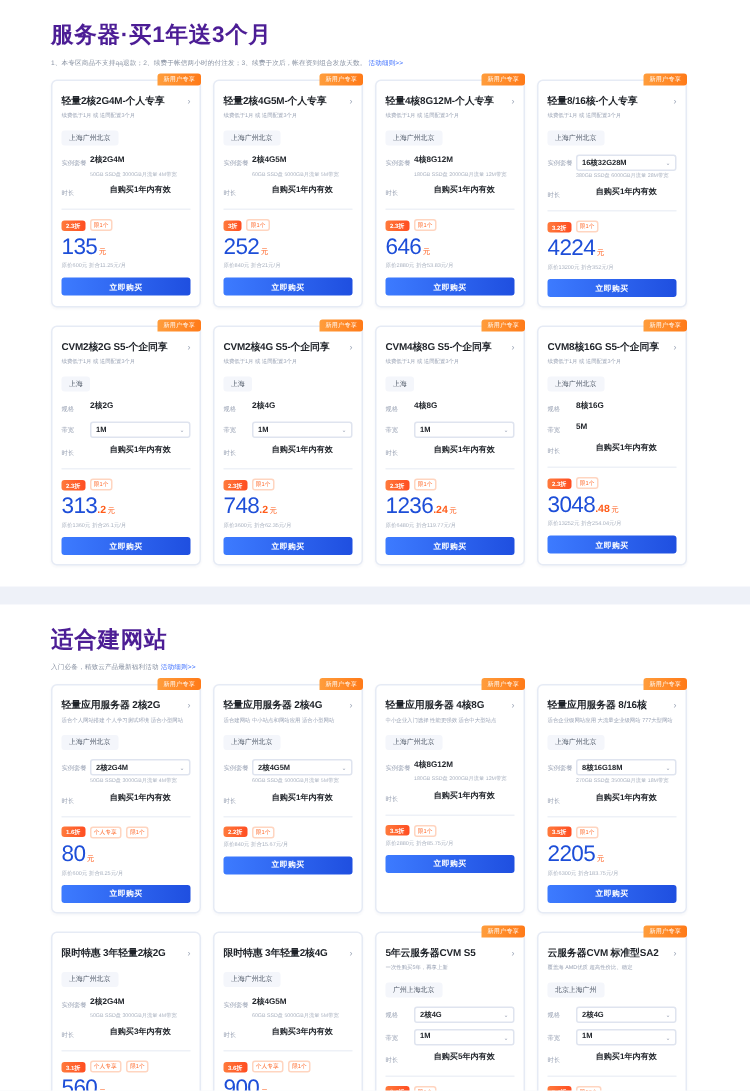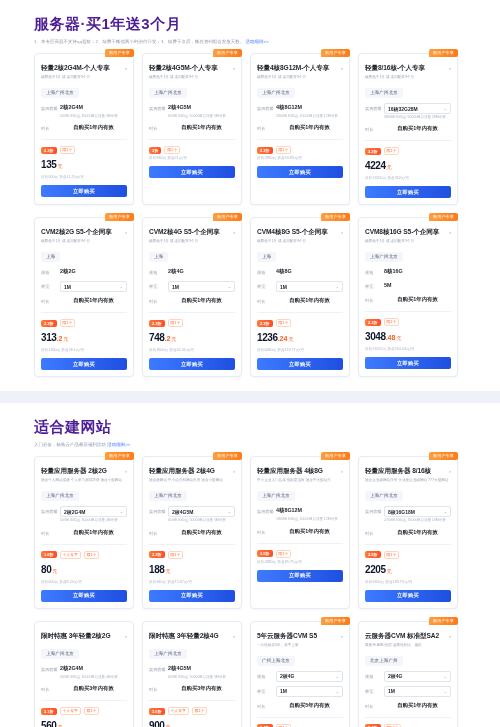--- a/index.html
+++ b/index.html
@@ -96,21 +96,21 @@
     color: #fff; font-size: 4px; line-height: 7px; padding: 0 3px;
     border-radius: 2px; font-weight: bold; white-space: nowrap;
   }
   .badge-out {
     border: 1px solid #ffd5c0; color: #ff6a2b; font-size: 3.8px;
     line-height: 6px; padding: 0 2px; border-radius: 2px; white-space: nowrap;
   }
 
   .price-row { display: flex; align-items: baseline; margin-top: 2px; }
   .price-main {
-    font-size: 10px; color: #0f172a; font-weight: bold;
+    font-size: 15px; color: #1d4ed8; font-weight: normal;
     line-height: 17px; letter-spacing: -.4px;
   }
   .price-dec { font-size: 7px; color: #ff5c1a; font-weight: bold; }
   .price-unit { font-size: 5px; color: #ff5c1a; margin-left: 1px; }
   .price-old {
     font-size: 3.7px; color: #aab2c0; line-height: 6px; margin-top: 1px;
     white-space: nowrap;
   }
 
   .buy-btn {
@@ -160,37 +160,43 @@
               <div class="spec-val">2核4G5M</div>
             </div>
             <div class="spec-note">60GB SSD盘 5000GB月流量 5M带宽</div>
             <div class="spec-row">
               <div class="spec-label">时长</div>
               <div class="spec-center">自购买1年内有效</div>
             </div>
           </div><div class="divider"></div><div class="badges">
             <span class="badge-disc">3折</span>
             <span class="badge-out">限1个</span>
+          </div><div class="price-row">
+            <span class="price-main">252</span>
+            <span class="price-unit">元</span>
           </div><div class="price-old">原价840元 折合21元/月</div><div class="buy-btn">立即购买</div></div>
         <div class="card"><div class="ribbon">新用户专享</div><div class="card-title-row">
             <div class="card-title">轻量4核8G12M-个人专享</div>
             <span class="chev">›</span>
           </div><div class="card-desc">续费低于1月 或 送同配置3个月</div><div class="region">上海广州北京</div><div class="spec-block">
             <div class="spec-row">
               <div class="spec-label">实例套餐</div>
               <div class="spec-val">4核8G12M</div>
             </div>
             <div class="spec-note">180GB SSD盘 2000GB月流量 12M带宽</div>
             <div class="spec-row">
               <div class="spec-label">时长</div>
               <div class="spec-center">自购买1年内有效</div>
             </div>
           </div><div class="divider"></div><div class="badges">
             <span class="badge-disc">2.3折</span>
             <span class="badge-out">限1个</span>
+          </div><div class="price-row">
+            <span class="price-main">646</span>
+            <span class="price-unit">元</span>
           </div><div class="price-old">原价2880元 折合53.83元/月</div><div class="buy-btn">立即购买</div></div>
         <div class="card"><div class="ribbon">新用户专享</div><div class="card-title-row">
             <div class="card-title">轻量8/16核-个人专享</div>
             <span class="chev">›</span>
           </div><div class="card-desc">续费低于1月 或 送同配置3个月</div><div class="region">上海广州北京</div><div class="spec-block">
             <div class="spec-row">
               <div class="spec-label">实例套餐</div>
               <div class="spec-select">
                 <span class="sv">16核32G28M</span>
                 <span class="ar">⌄</span>
@@ -359,23 +365,20 @@
               </div>
             </div>
             <div class="spec-note">60GB SSD盘 5000GB月流量 5M带宽</div>
             <div class="spec-row">
               <div class="spec-label">时长</div>
               <div class="spec-center">自购买1年内有效</div>
             </div>
           </div><div class="divider"></div><div class="badges">
             <span class="badge-disc">2.2折</span>
             <span class="badge-out">限1个</span>
-          </div><div class="price-row">
-            <span class="price-main">188</span>
-            <span class="price-unit">元</span>
           </div><div class="price-old">原价840元 折合15.67元/月</div><div class="buy-btn">立即购买</div></div>
         <div class="card"><div class="ribbon">新用户专享</div><div class="card-title-row">
             <div class="card-title">轻量应用服务器 4核8G</div>
             <span class="chev">›</span>
           </div><div class="card-desc">中小企业入门选择 性能更强效 适合中大型站点</div><div class="region">上海广州北京</div><div class="spec-block">
             <div class="spec-row">
               <div class="spec-label">实例套餐</div>
               <div class="spec-val">4核8G12M</div>
             </div>
             <div class="spec-note">180GB SSD盘 2000GB月流量 12M带宽</div>

